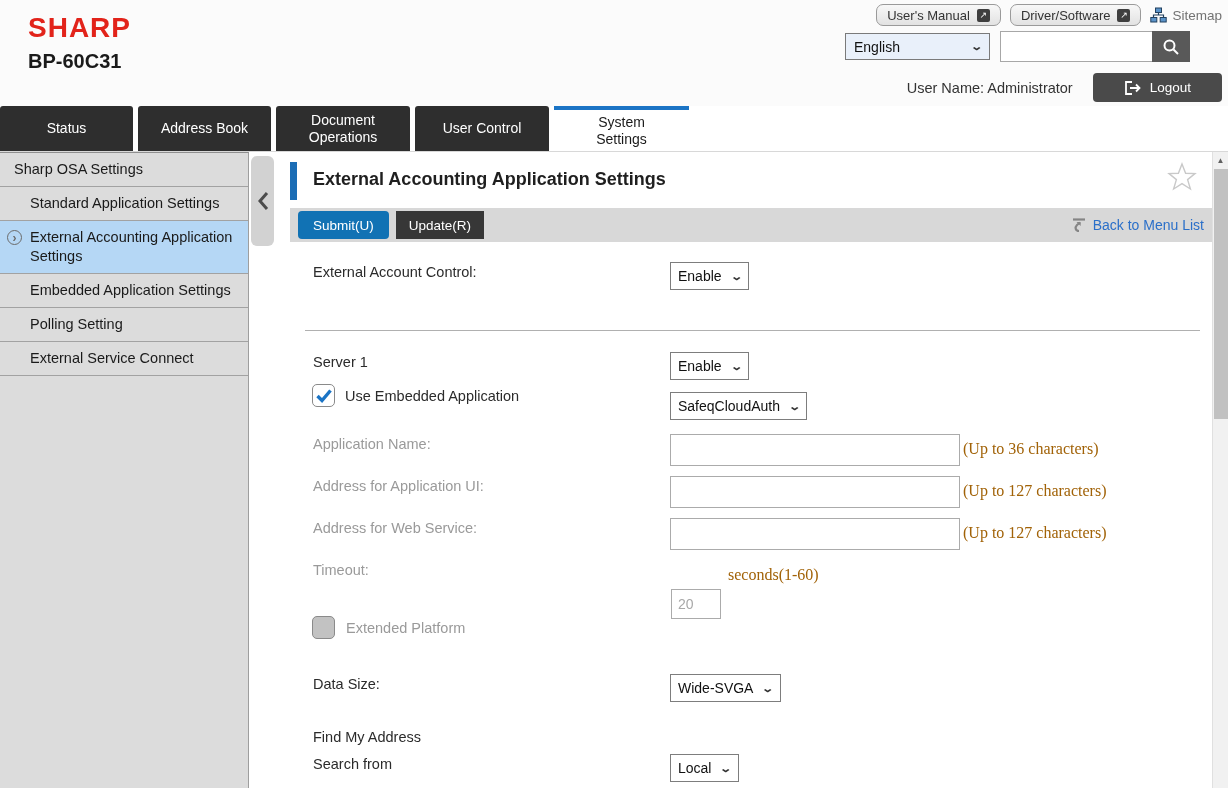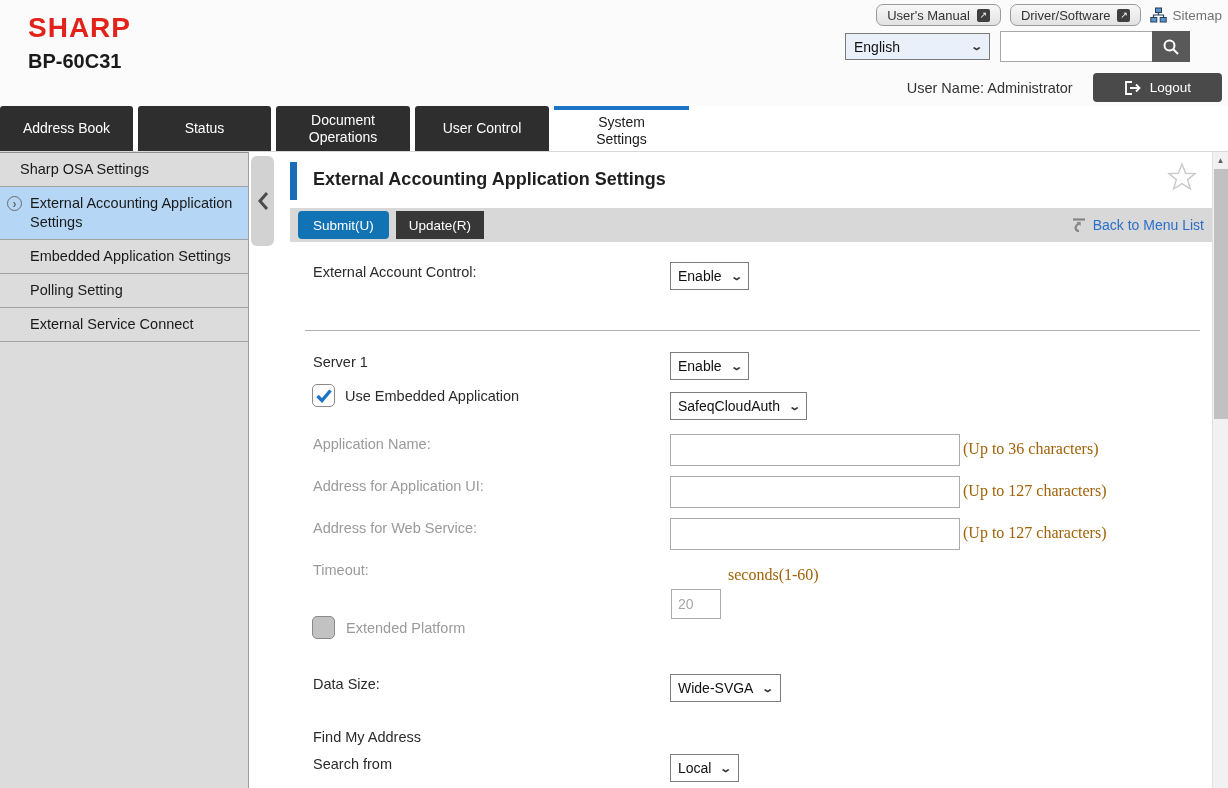--- a/index.html
+++ b/index.html
@@ -42,21 +42,21 @@
   .tab { flex:0 0 133px; background:#2e2e2e; color:#fff; font-size:14px; line-height:17px;
          display:flex; align-items:center; justify-content:center; text-align:center;
          border-radius:3px 3px 0 0; cursor:pointer; }
   .tab.active { background:#fff; color:#1a1a1a; border-top:4px solid #1b74c5; border-radius:0; }
 
   
   .sidebar { position:absolute; left:0; top:152px; width:249px; height:636px;
              background:#dcdcdc; border-right:1px solid #9e9e9e; border-top:1px solid #8f8f8f; }
   .side-item { position:relative; padding:7px 10px 7px 30px; font-size:14.5px; line-height:19px;
                color:#1a1a1a; border-bottom:1px solid #a2a2a2; cursor:pointer; }
-  .side-item.lvl0 { padding-left:20px; }
+  .side-item.lvl0 { padding-left:14px; }
   .side-item.selected { background:#b5d7f5; }
   .circ-arrow { position:absolute; left:7px; top:9px; width:15px; height:15px;
                 border:1.5px solid #6b6b6b; border-radius:50%; color:#6b6b6b;
                 font-size:12px; line-height:14px; text-align:center; font-weight:bold; }
   .collapse-btn { position:absolute; left:251px; top:156px; width:23px; height:90px;
                   background:#d2d2d2; border-radius:6px; cursor:pointer;
                   display:flex; align-items:center; justify-content:center; }
 
   
   .content { position:absolute; left:290px; top:152px; width:922px; height:636px; background:#fff; }
@@ -150,29 +150,30 @@
       <svg width="18" height="16" viewBox="0 0 18 16">
         <path d="M8 2 H2 V14 H8" fill="none" stroke="#fff" stroke-width="1.8"></path>
         <path d="M6 8 H15 M12 4.5 L15.5 8 L12 11.5" fill="none" stroke="#fff" stroke-width="1.8"></path>
       </svg>
       <span>Logout</span>
     </span>
   </div>
 </div>
 
 <div class="tabbar">
+  <div class="tab">Status</div>
   <div class="tab">Address Book</div>
-  <div class="tab">Status</div>
   <div class="tab" style="flex-basis:134px; padding:0 24px;">Document Operations</div>
   <div class="tab" style="flex-basis:134px;">User Control</div>
   <div class="tab active" style="flex-basis:135px; padding:0 34px;">System Settings</div>
 </div>
 
 <div class="sidebar">
   <div class="side-item lvl0">Sharp OSA Settings</div>
+  <div class="side-item">Standard Application Settings</div>
   <div class="side-item selected">
     <span class="circ-arrow">›</span>
     <span>External Accounting Application Settings</span>
   </div>
   <div class="side-item">Embedded Application Settings</div>
   <div class="side-item">Polling Setting</div>
   <div class="side-item">External Service Connect</div>
 </div>
 
 <div class="collapse-btn">

